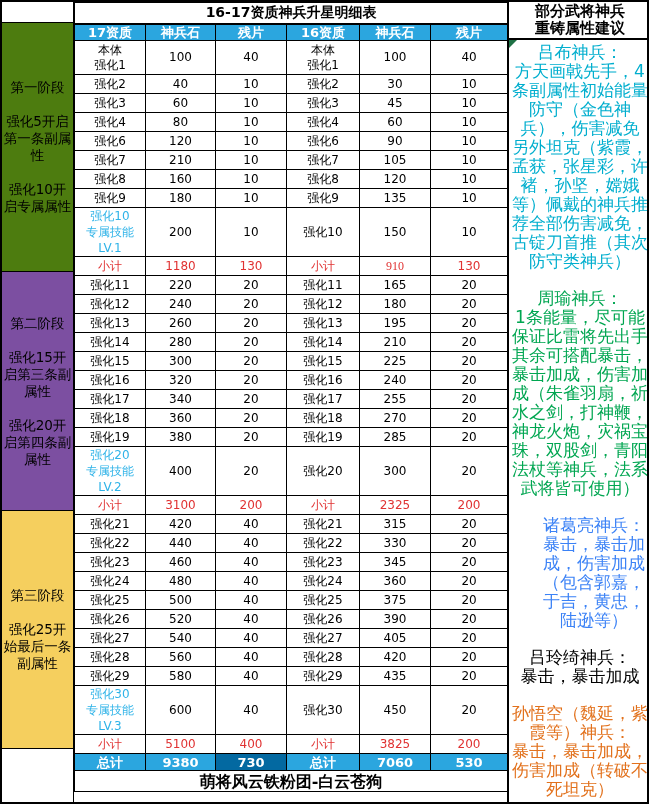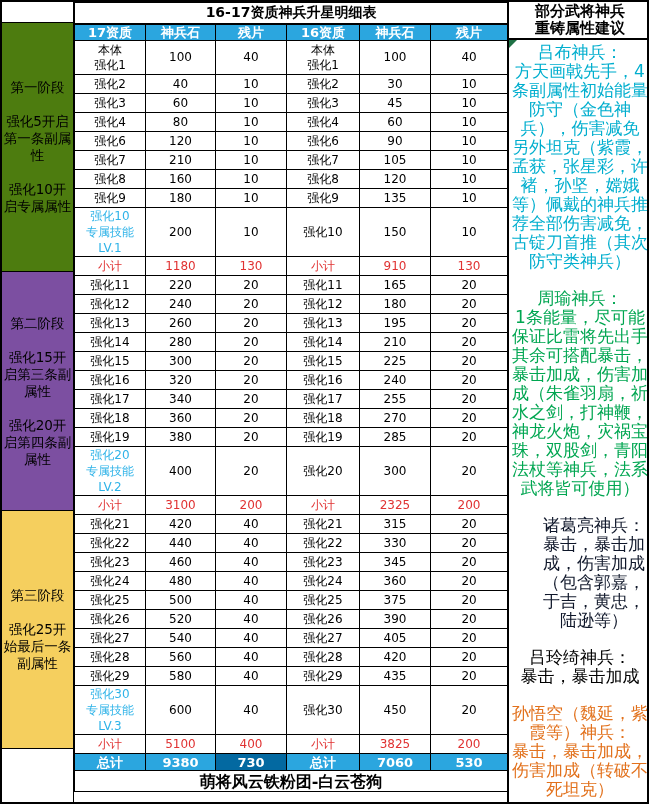--- a/index.html
+++ b/index.html
@@ -168,21 +168,21 @@
             <td>10</td>
             <td>强化10</td>
             <td>150</td>
             <td>10</td>
           </tr>
           <tr class="r-sub">
             <td style="color: rgb(224, 50, 50);">小计</td>
             <td style="color: rgb(224, 50, 50);">1180</td>
             <td style="color: rgb(224, 50, 50);">130</td>
             <td style="color: rgb(224, 50, 50);">小计</td>
-            <td style="color: rgb(224, 50, 50);">910</td>
+            <td style="color: rgb(224, 50, 50); font-family: Liberation Serif, serif;">910</td>
             <td style="color: rgb(224, 50, 50);">130</td>
           </tr>
           <tr class="r-data">
             <td>强化11</td>
             <td>220</td>
             <td>20</td>
             <td>强化11</td>
             <td>165</td>
             <td>20</td>
           </tr>
@@ -378,21 +378,21 @@
 重铸属性建议</div>
     <div class="right-content" id="advice-content">
       <div class="corner-triangle"></div>
     <div class="advice-block" style="color: rgb(0, 174, 206);">吕布神兵：
 方天画戟先手，4条副属性初始能量
 防守（金色神兵），伤害减免
 另外坦克（紫霞，孟获，张星彩，许褚，孙坚，嫦娥等）佩戴的神兵推荐全部伤害减免，古锭刀首推（其次防守类神兵）</div>
         <div class="advice-block" style="color: rgb(0, 166, 81);">周瑜神兵：
 1条能量，尽可能保证比雷将先出手
 其余可搭配暴击，暴击加成，伤害加成（朱雀羽扇，祈水之剑，打神鞭，神龙火炮，灾祸宝珠，双股剑，青阳法杖等神兵，法系武将皆可使用）</div>
-        <div class="advice-block" style="color: #0f172a; padding-left: 28px;">诸葛亮神兵：
+        <div class="advice-block" style="color: #3b82f6; padding-left: 28px;">诸葛亮神兵：
 暴击，暴击加成，伤害加成
 （包含郭嘉，于吉，黄忠，陆逊等）</div>
         <div class="advice-block" style="color: rgb(0, 0, 0);">吕玲绮神兵：
 暴击，暴击加成</div>
         <div class="advice-block" style="color: rgb(226, 113, 28);">孙悟空（魏延，紫霞等）神兵：
 暴击，暴击加成，伤害加成（转破不死坦克）</div>
         <div class="advice-block" style="color: rgb(157, 195, 131);">司马懿神兵：
 伤害减免，能量混搭，针对魏延奇效</div>
       </div>
   </div>

